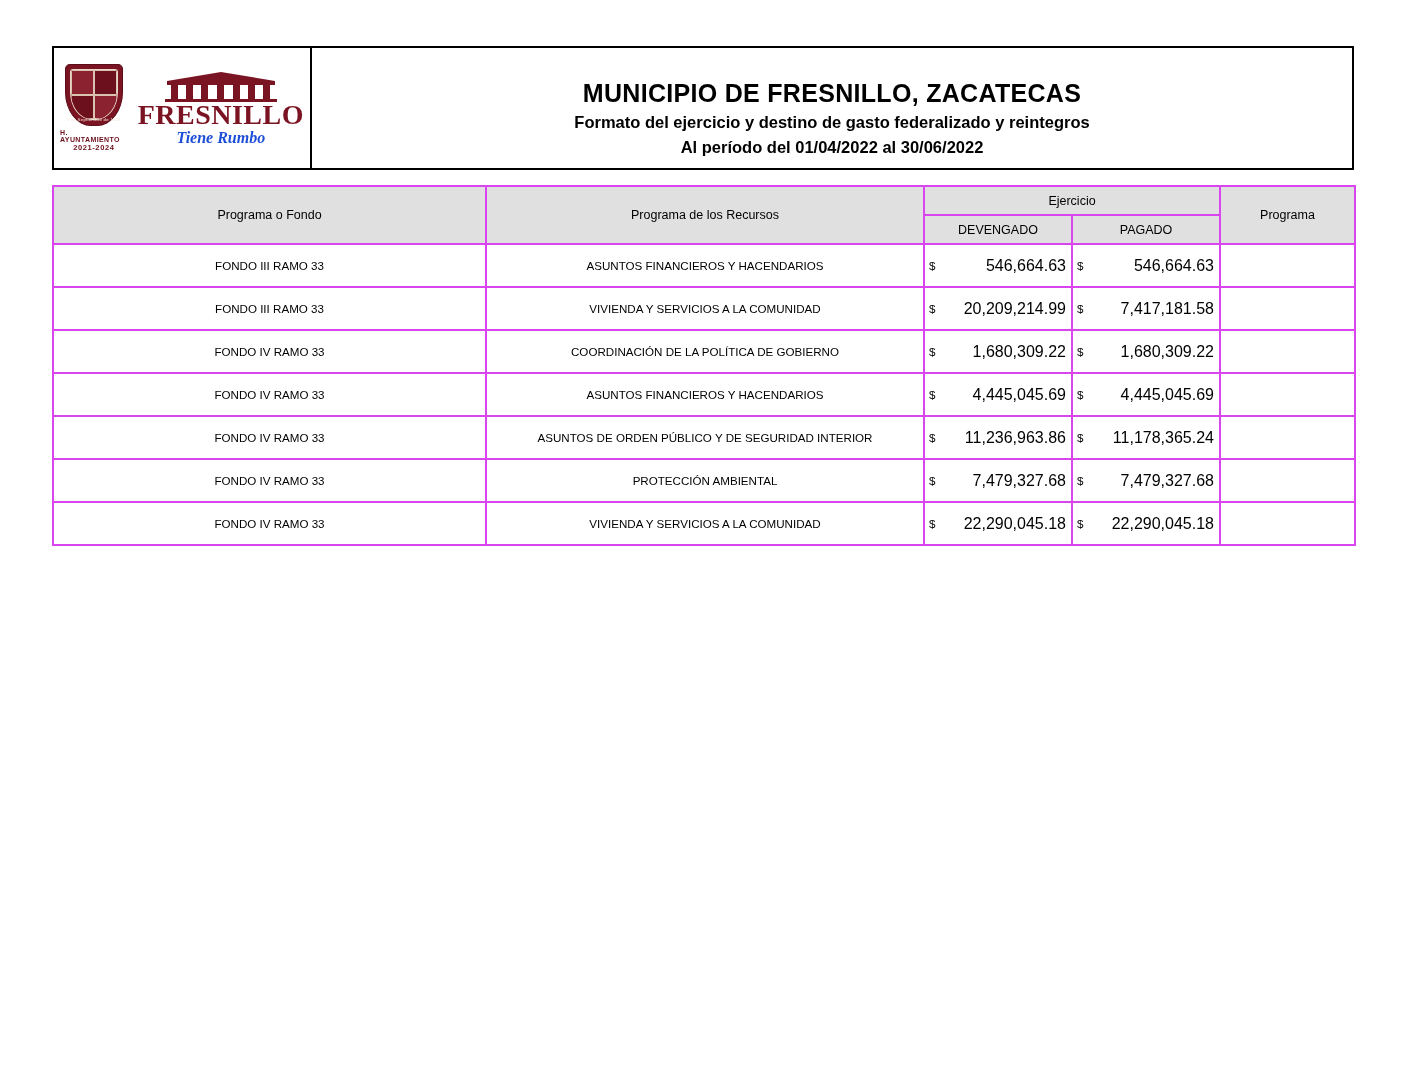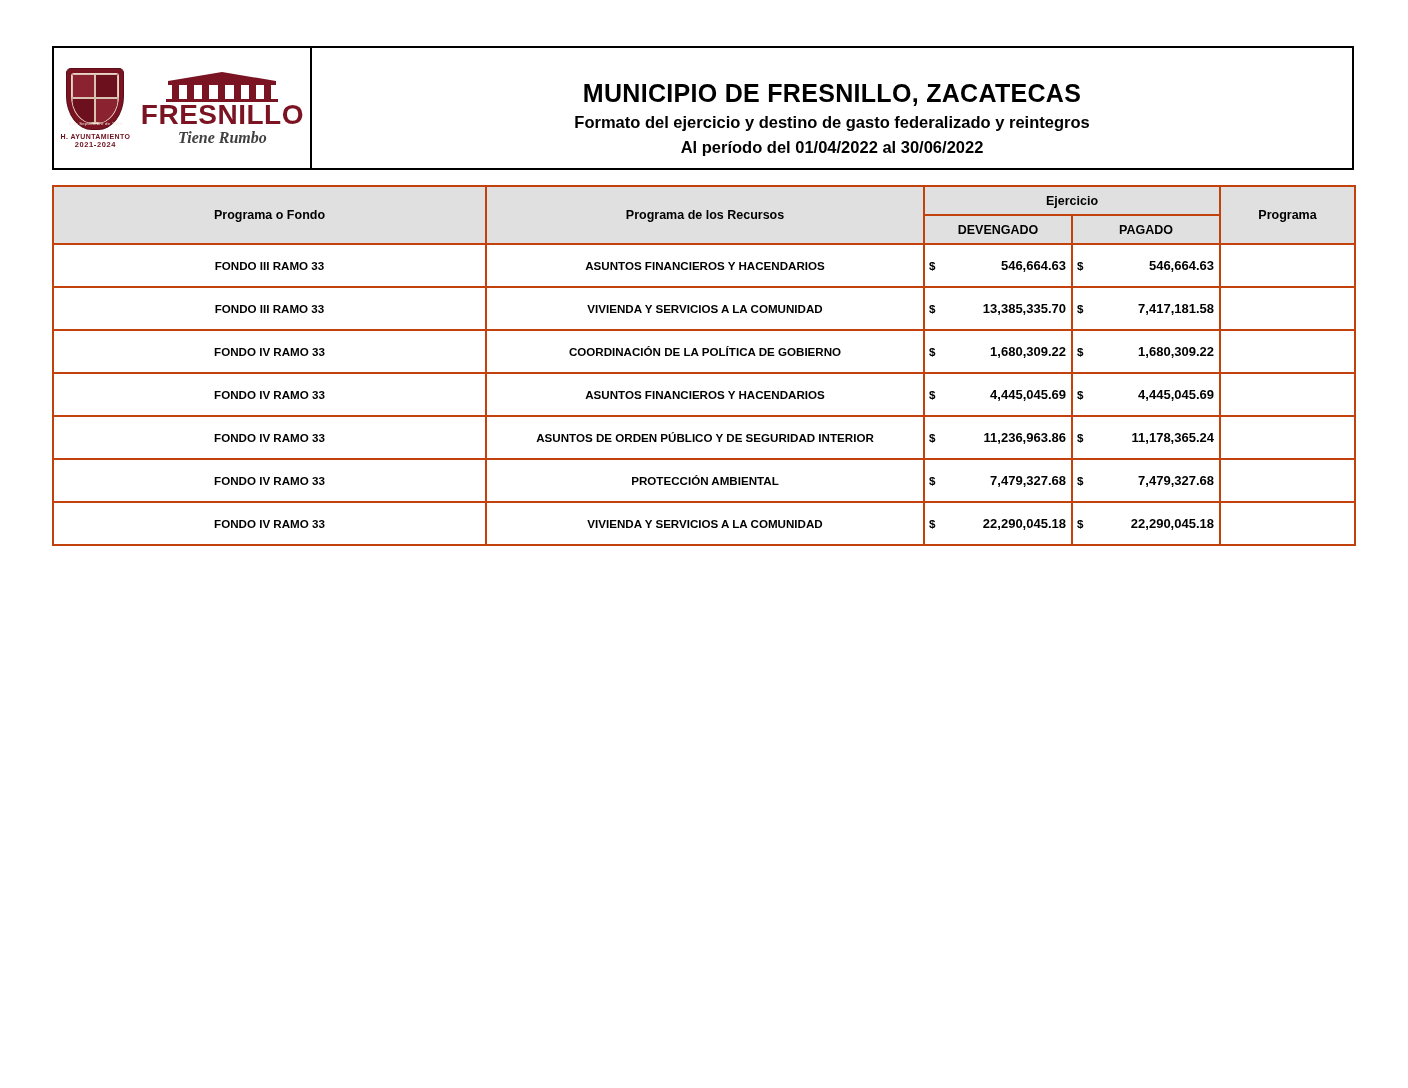--- a/index.html
+++ b/index.html
@@ -130,51 +130,51 @@
     align-items: center;
     justify-content: center;
     padding-left: 4px;
   }
   .wordmark-arch {
     width: 128px;
     height: 32px;
     display: block;
   }
   .wordmark-text {
-    font-family: Liberation Sans, sans-serif;
+    font-family: Liberation Serif, serif;
     font-size: 28px;
     font-weight: bold;
     color: #7b1422;
     letter-spacing: 0.5px;
     line-height: 1;
     margin-top: -1px;
   }
   .wordmark-tag {
     font-family: "Liberation Serif", serif;
     font-style: italic;
     font-size: 16px;
     font-weight: bold;
-    color: #404040;
+    color: #1d4ed8;
     line-height: 1;
     margin-top: 1px;
   }
 
   
   .sheet-table {
     position: absolute;
     left: 52px;
     top: 185px;
     width: 1302px;
     border-collapse: collapse;
     table-layout: fixed;
   }
   .sheet-table td, .sheet-table th {
-    border: 2px solid #c2410c;
+    border: 2px solid #d946ef;
     box-sizing: border-box;
-    font-weight: bold;
+    font-weight: normal;
     padding: 0;
     text-align: center;
   }
   .hdr {
     background: #e0e0e0;
     text-align: center;
     font-size: 12.5px;
     vertical-align: middle;
   }
   .hdr-tall { height: 58px; }
@@ -194,21 +194,21 @@
     vertical-align: middle;
     padding: 0;
   }
   .money-inner {
     display: flex;
     align-items: center;
     justify-content: space-between;
     padding: 0 5px 0 4px;
   }
   .money-sym { font-size: 11.6px; }
-  .money-val { font-size: 13px; margin-left: 20px; }
+  .money-val { font-size: 16px; margin-left: 20px; }
   .blank-cell { height: 27px; }
 </style>
 </head>
 <body>
 
 <div class="header-box">
 
   <div class="logo-cell">
 
     <div class="crest">
@@ -292,21 +292,21 @@
       </td>
       <td class="blank-cell"></td>
     </tr>
 
     <tr>
       <td class="row-cell">FONDO III RAMO 33</td>
       <td class="row-cell">VIVIENDA Y SERVICIOS  A LA COMUNIDAD</td>
       <td class="money">
         <div class="money-inner">
           <span class="money-sym">$</span>
-          <span class="money-val">13,385,335.70</span>
+          <span class="money-val">20,209,214.99</span>
         </div>
       </td>
       <td class="money">
         <div class="money-inner">
           <span class="money-sym">$</span>
           <span class="money-val">7,417,181.58</span>
         </div>
       </td>
       <td class="blank-cell"></td>
     </tr>

